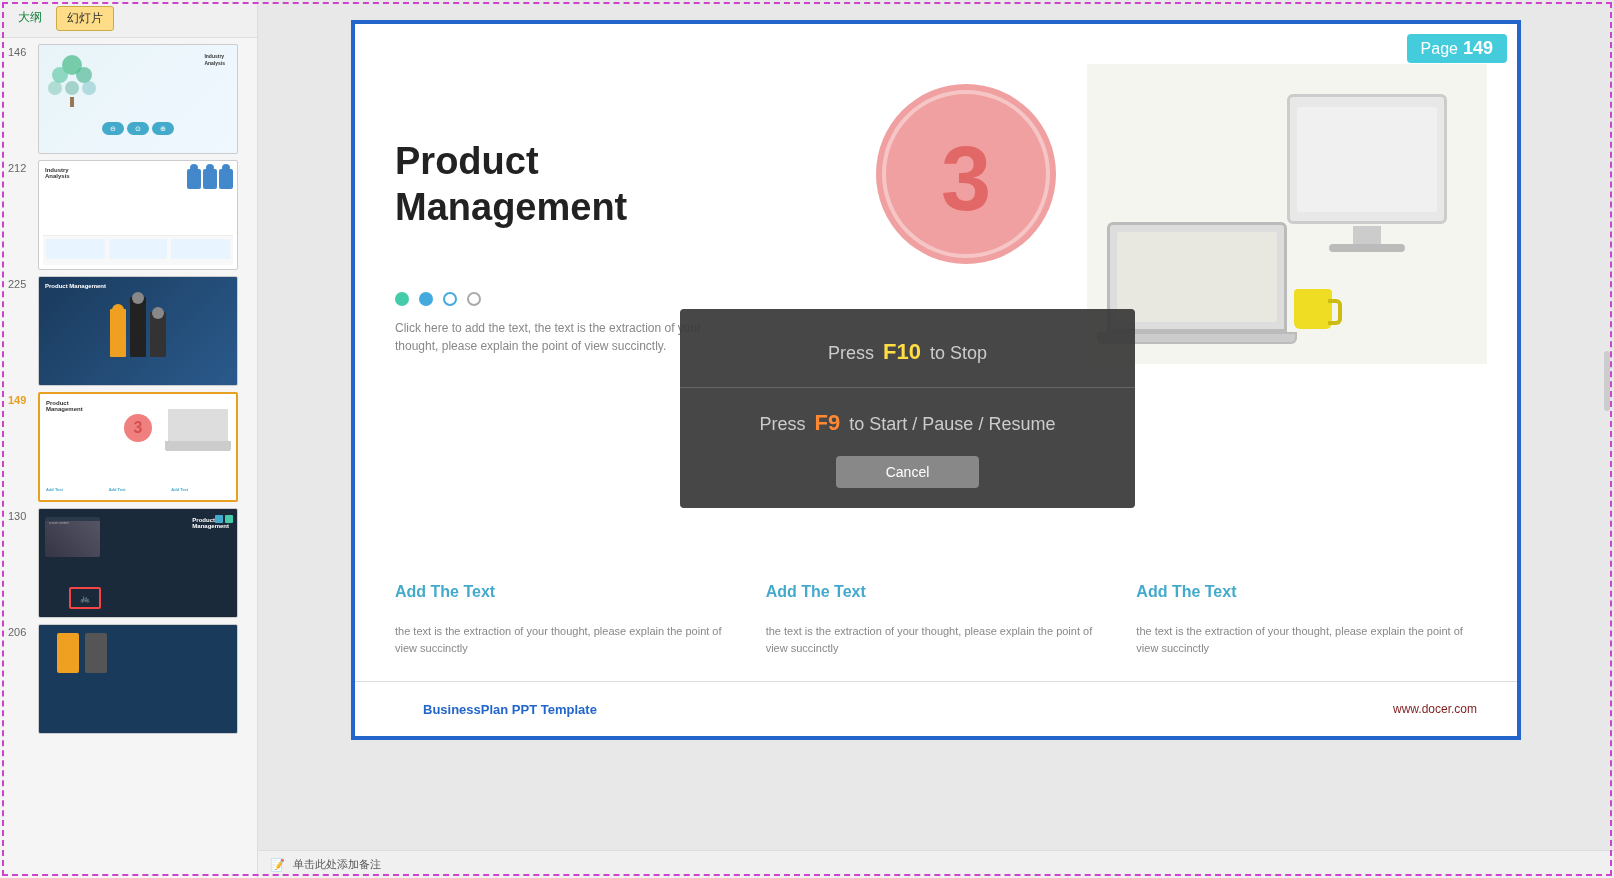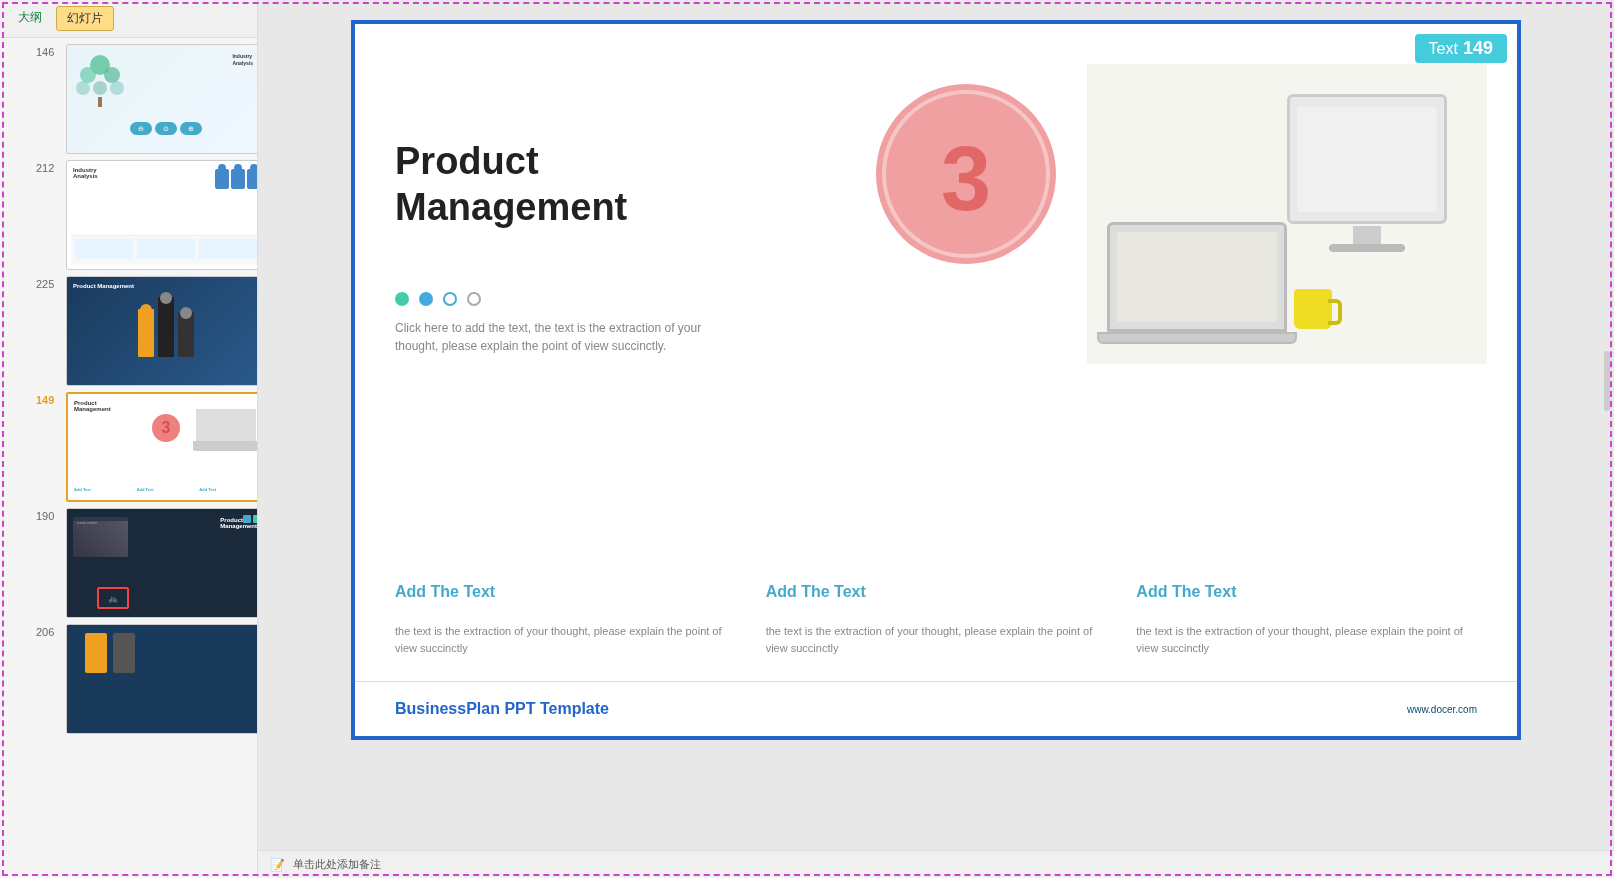--- a/index.html
+++ b/index.html
@@ -56,21 +56,20 @@
     .sidebar-tab.slides {
       background: #ffdd88;
       color: #333;
       border: 1px solid #ccaa44;
     }
 
     .slides-list {
       flex: 1;
       overflow-y: auto;
       padding: 6px 8px;
-      margin-left: 28px;
     }
 
     .slide-item {
       display: flex;
       align-items: flex-start;
       margin-bottom: 6px;
       gap: 6px;
     }
 
     .slide-number {
@@ -372,28 +371,29 @@
       left: 0; right: 0;
       height: 55px;
       border-top: 1px solid #ddd;
       display: flex;
       align-items: center;
       justify-content: space-between;
       padding: 0 40px;
     }
 
     .footer-brand {
-      font-size: 16px;
+      font-size: 13px;
       font-weight: bold;
       color: #2266cc;
+      margin-left: 28px;
     }
 
     .footer-url {
-      font-size: 10px;
-      color: #0c4a6e;
+      font-size: 12px;
+      color: #7f1d1d;
     }
 
     
     .modal-dialog {
       position: absolute;
       top: 285px;
       left: 325px;
       width: 455px;
       background: rgba(55,55,55,0.92);
       border-radius: 4px;
@@ -670,21 +670,21 @@
             <div style="flex:1;font-size:4px;color:#44aacc;font-weight:bold;">Add Text</div>
             <div style="flex:1;font-size:4px;color:#44aacc;font-weight:bold;">Add Text</div>
           </div>
 
           <div style="position:absolute;top:20px;left:50%;transform:translateX(-50%);width:28px;height:28px;border-radius:50%;background:#f08080;display:flex;align-items:center;justify-content:center;font-size:16px;font-weight:bold;color:rgba(200,60,60,0.7);">3</div>
         </div>
       </div>
     </div>
 
     <div class="slide-item">
-      <div class="slide-number">190</div>
+      <div class="slide-number">130</div>
       <div class="slide-thumb">
         <div class="thumb-150-content">
           <div class="thumb-150-title">Product<br>Management</div>
           <div style="position:absolute;top:8px;left:6px;width:55px;height:40px;background:#2a3a4a;border-radius:2px;overflow:hidden;">
             <div style="width:100%;height:100%;background:linear-gradient(45deg,#334,#556);">
               <div style="margin:4px;font-size:3px;color:#aaa;">screen content</div>
             </div>
           </div>
           <div style="position:absolute;bottom:8px;left:30px;width:32px;height:22px;border:2px solid #f44444;border-radius:2px;display:flex;align-items:center;justify-content:center;">
             <span style="font-size:8px;color:#ff6666;">🚲</span>
@@ -708,21 +708,21 @@
     </div>
 
   </div>
 </div>
 
 <div class="main-area">
   <div class="slide-frame-outer">
     <div class="slide-frame">
 
       <div class="page-badge">
-        <span class="page-word">Text</span>&nbsp;<span>149</span>
+        <span class="page-word">Page</span>&nbsp;<span>149</span>
       </div>
 
       <div class="slide-content">
 
         <div class="number-circle">
           <div class="outer-ring">
             <div class="inner-num">3</div>
           </div>
         </div>
 
@@ -774,20 +774,34 @@
           </div>
         </div>
 
         <div class="slide-footer">
           <div class="footer-brand">BusinessPlan PPT Template</div>
           <div class="footer-url">www.docer.com</div>
         </div>
 
       </div>
 
+      <div class="modal-dialog">
+        <div class="modal-line">
+          <span>Press</span>
+          <span class="key-f10">F10</span>
+          <span>to Stop</span>
+        </div>
+        <div class="modal-divider"></div>
+        <div class="modal-line" style="margin-bottom:20px;">
+          <span>Press</span>
+          <span class="key-f9">F9</span>
+          <span>to Start / Pause / Resume</span>
+        </div>
+        <button class="modal-cancel-btn">Cancel</button>
+      </div>
 
     </div>
   </div>
 
   <div class="status-bar" style="position:fixed;bottom:0;left:258px;right:0;">
     <span class="status-icon">📝</span>
     <span class="status-text">单击此处添加备注</span>
   </div>
 
 </div>

